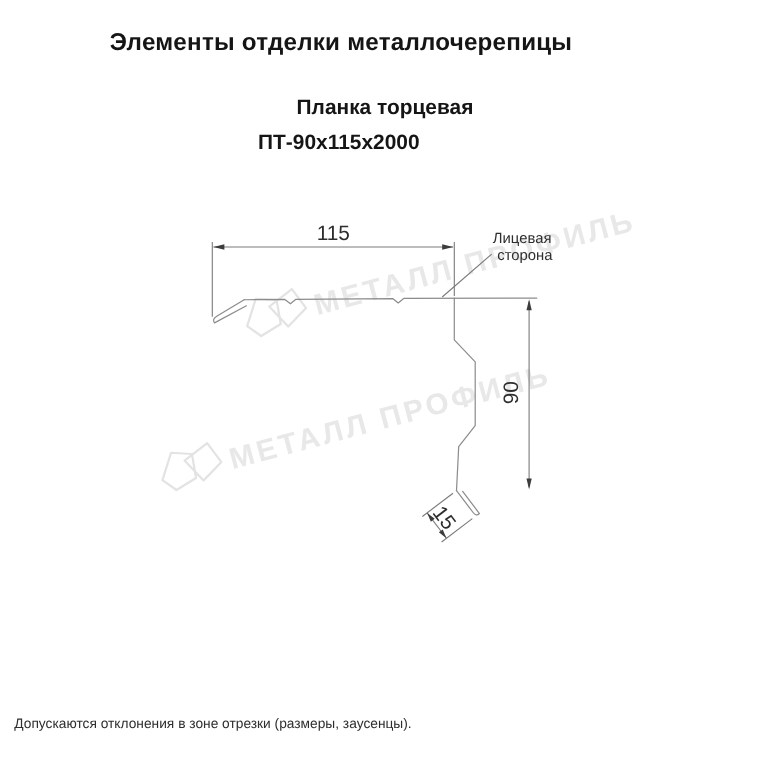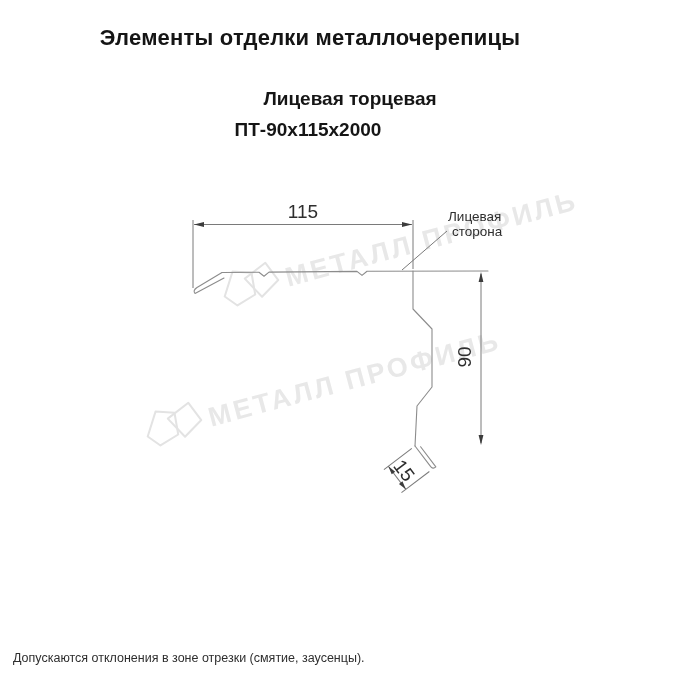--- a/index.html
+++ b/index.html
@@ -35,21 +35,21 @@
   }
   .profile-line{stroke:#8c8c8c;stroke-width:1.1;fill:none;stroke-linejoin:round;stroke-linecap:round;}
   .dim-line{stroke:#7a7a7a;stroke-width:1;fill:none;}
   .arrow{fill:#3c3c3c;stroke:none;}
   .wm-shape{stroke:#e3e3e3;stroke-width:2;fill:none;stroke-linejoin:round;}
 </style>
 </head>
 <body>
 
 <div class="page-title">Элементы отделки металлочерепицы</div>
-<div class="product-name">Лицевая торцевая</div>
+<div class="product-name">Планка торцевая</div>
 <div class="product-code">ПТ-90х115х2000</div>
 
 <svg class="drawing-svg" width="700" height="700" viewBox="0 0 700 700" xmlns="http://www.w3.org/2000/svg">
 
   <g transform="translate(215,268) rotate(-15)">
     <g>
       <path class="wm-shape" d="M2,30 L16,8 L34,14 L32,36 L12,42 Z"></path>
       <path class="wm-shape" d="M26,18 L50,8 L58,28 L38,40 Z"></path>
     </g>
     <text class="wm-text" x="66" y="37">МЕТАЛЛ ПРОФИЛЬ</text>
@@ -102,14 +102,14 @@
   </g>
 
   <g>
     <path class="dim-line" d="M402,270 L447,231"></path>
     <text class="label-text" x="448" y="221">Лицевая</text>
     <text class="label-text" x="452" y="236">сторона</text>
   </g>
 </svg>
 
 <div class="footer">
-  <div>Допускаются отклонения в зоне отрезки (смятие, заусенцы).</div>
+  <div>Допускаются отклонения в зоне отрезки (размеры, заусенцы).</div>
 </div>
 
 </body></html>

